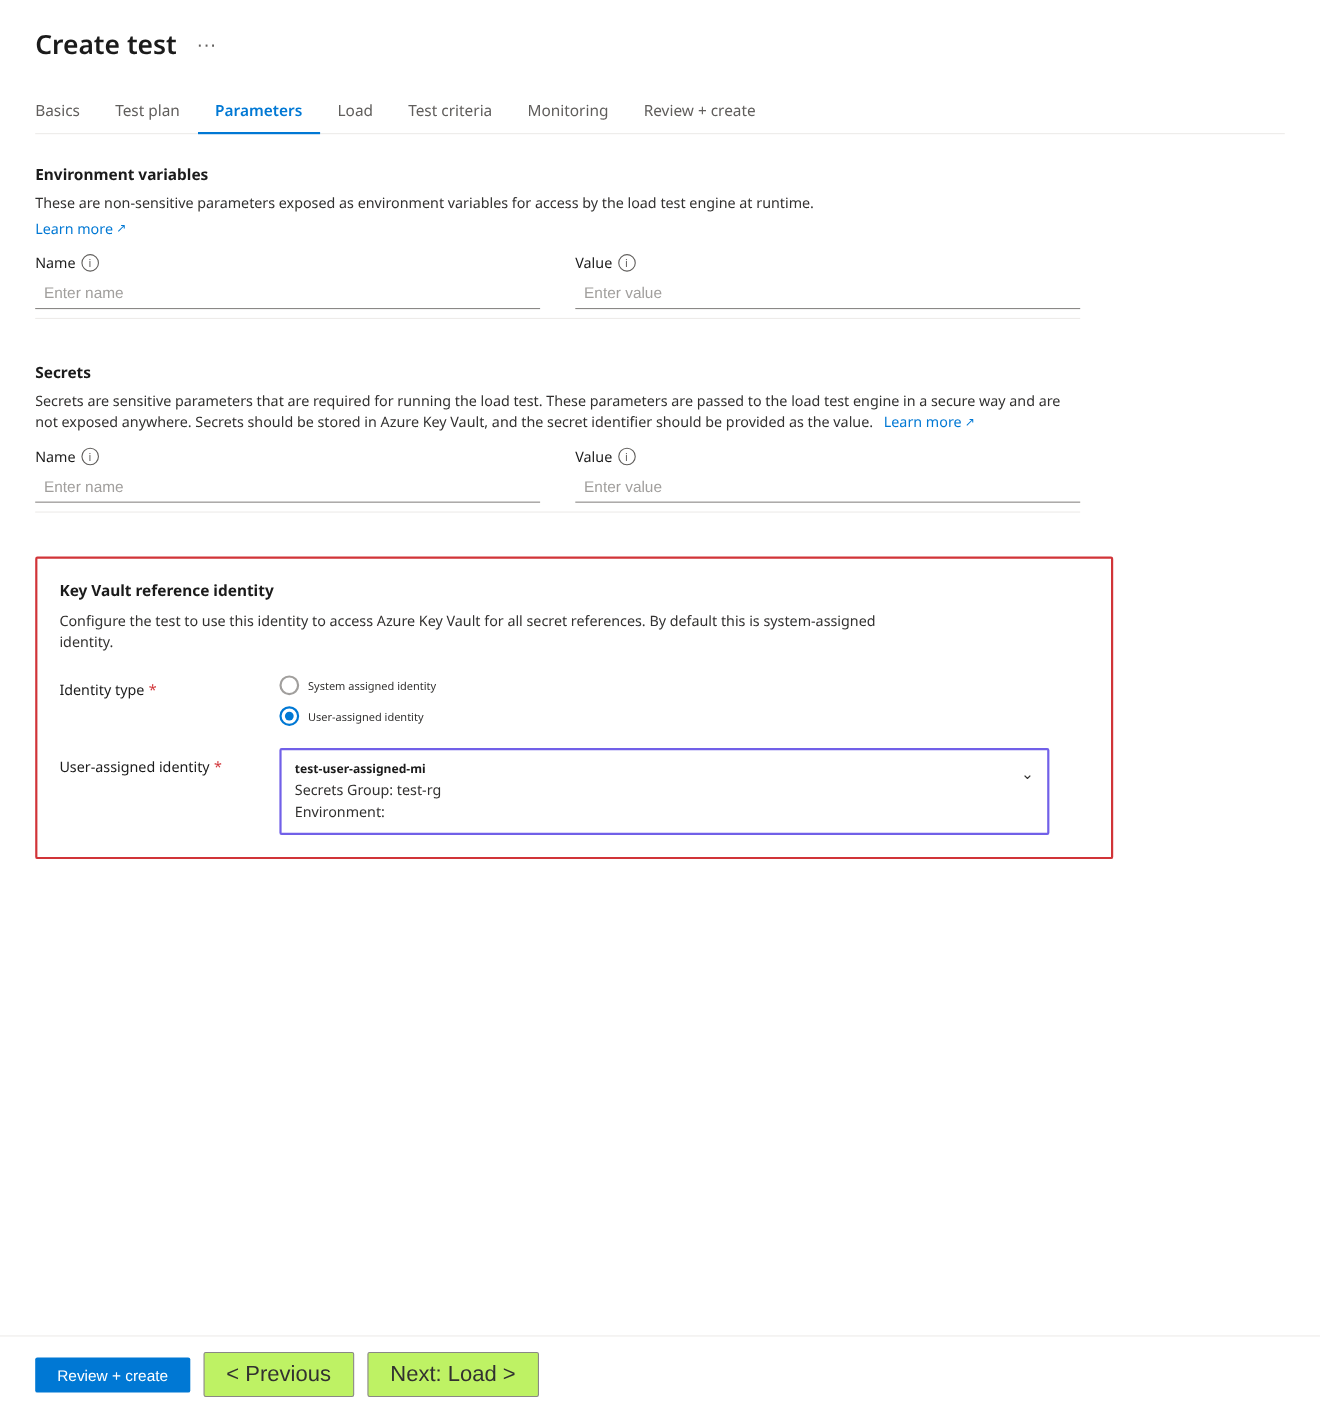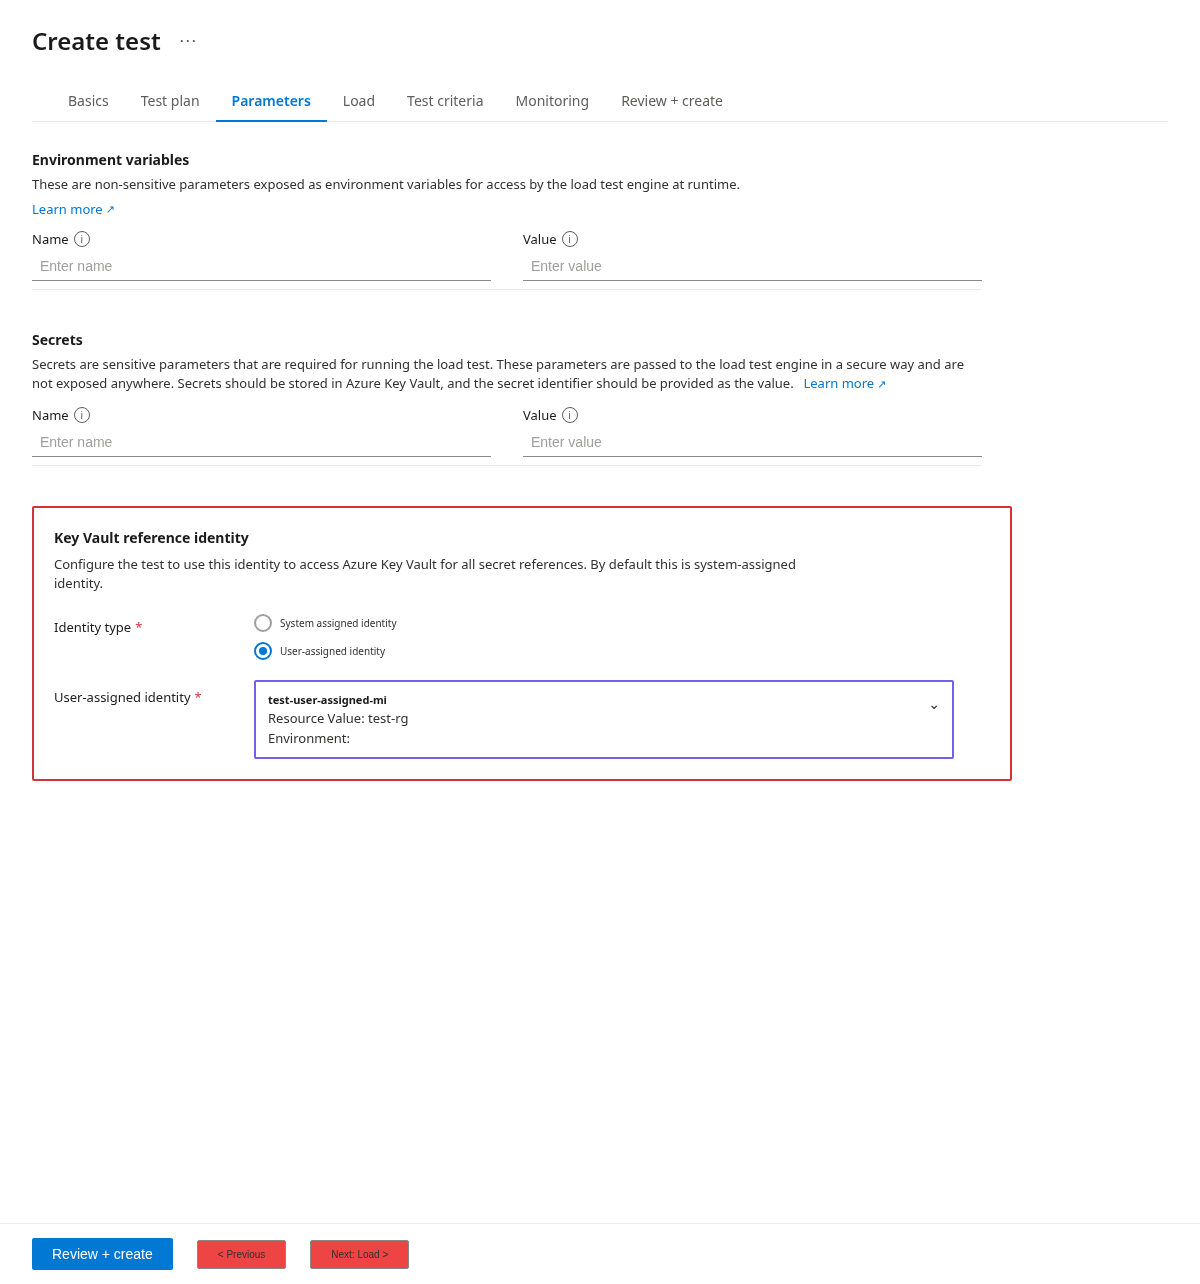--- a/index.html
+++ b/index.html
@@ -45,21 +45,20 @@
       font-size: 14px;
       color: #605e5c;
       cursor: pointer;
       border-bottom: 2px solid transparent;
       margin-bottom: -1px;
       white-space: nowrap;
       text-decoration: none;
     }
     .nav-tab:first-child {
       padding-left: 0;
-      margin-left: 36px;
     }
     .nav-tab.active {
       color: #0078d4;
       font-weight: 600;
       border-bottom: 2px solid #0078d4;
     }
     .section {
       margin-bottom: 40px;
     }
     .section-title {
@@ -271,28 +270,27 @@
       background: #0078d4;
       color: #fff;
       border: none;
       padding: 8px 20px;
       font-size: 14px;
       font-weight: 400;
       cursor: pointer;
       border-radius: 2px;
     }
     .btn-secondary {
-      background: #ef4444;
+      background: #bef264;
       color: #323130;
       border: 1px solid #8a8886;
       padding: 8px 20px;
-      font-size: 10px;
+      font-size: 20px;
       cursor: pointer;
       border-radius: 2px;
-      margin-left: 12px;
     }
     .content-area {
       padding-bottom: 80px;
     }
   </style>
 </head>
 <body>
 
 <div class="page-container">
   <div class="page-title">
@@ -388,21 +386,21 @@
       </div>
 
       <div class="user-identity-row">
         <div class="user-identity-label">
           <span>User-assigned identity</span>
           <span class="required-star">*</span>
         </div>
         <div class="identity-dropdown">
           <div class="identity-dropdown-content">
             <div class="identity-name">test-user-assigned-mi</div>
-            <div class="identity-detail">Resource Value: test-rg</div>
+            <div class="identity-detail">Secrets Group: test-rg</div>
             <div class="identity-detail">Environment:</div>
           </div>
           <span class="chevron-down">⌄</span>
         </div>
       </div>
     </div>
   </div>
 </div>
 
 <div class="action-bar">

